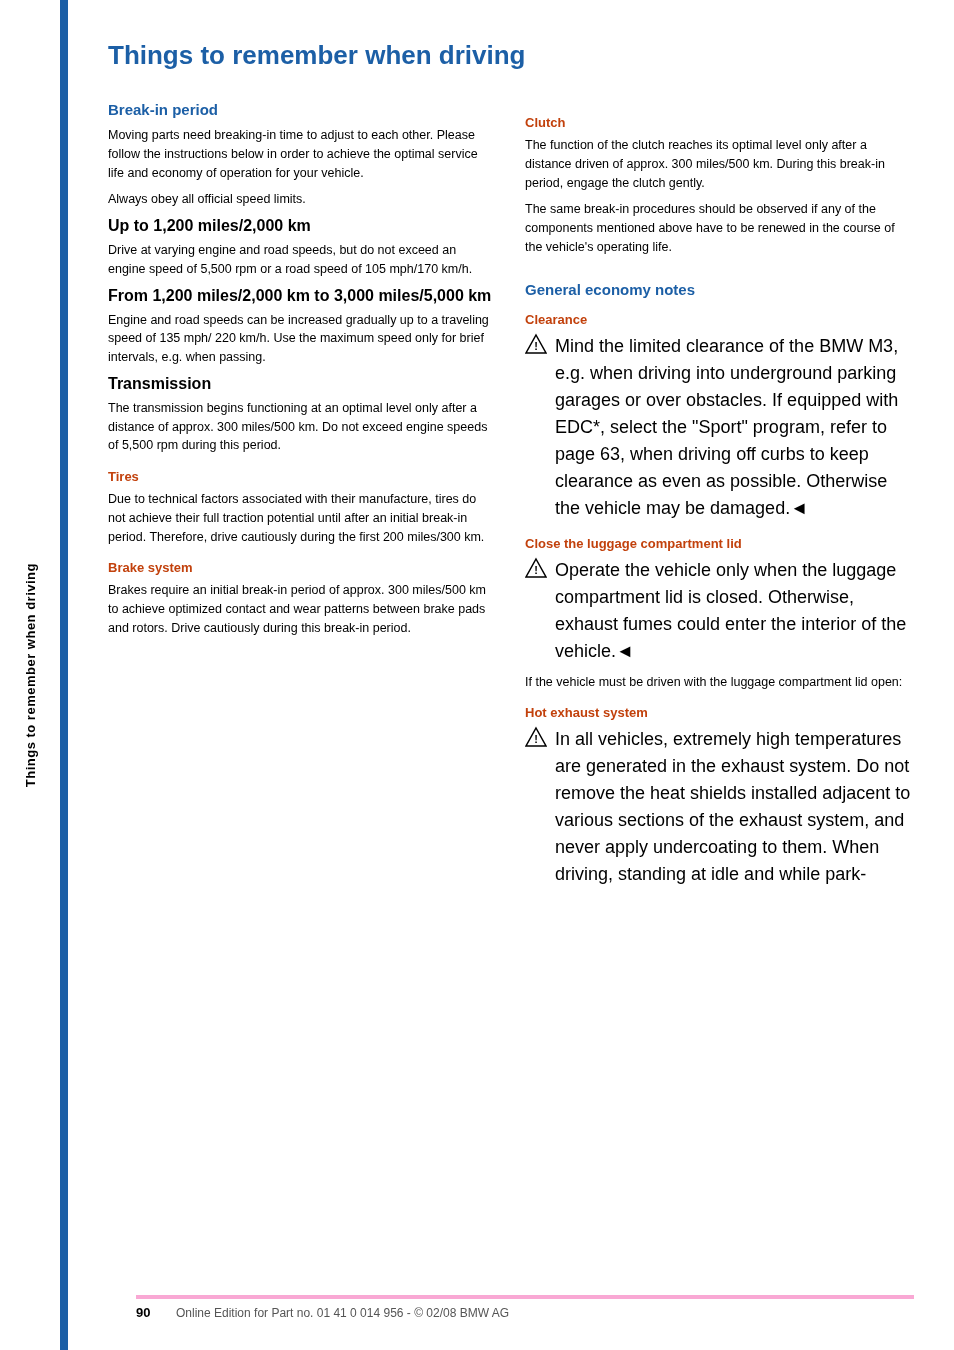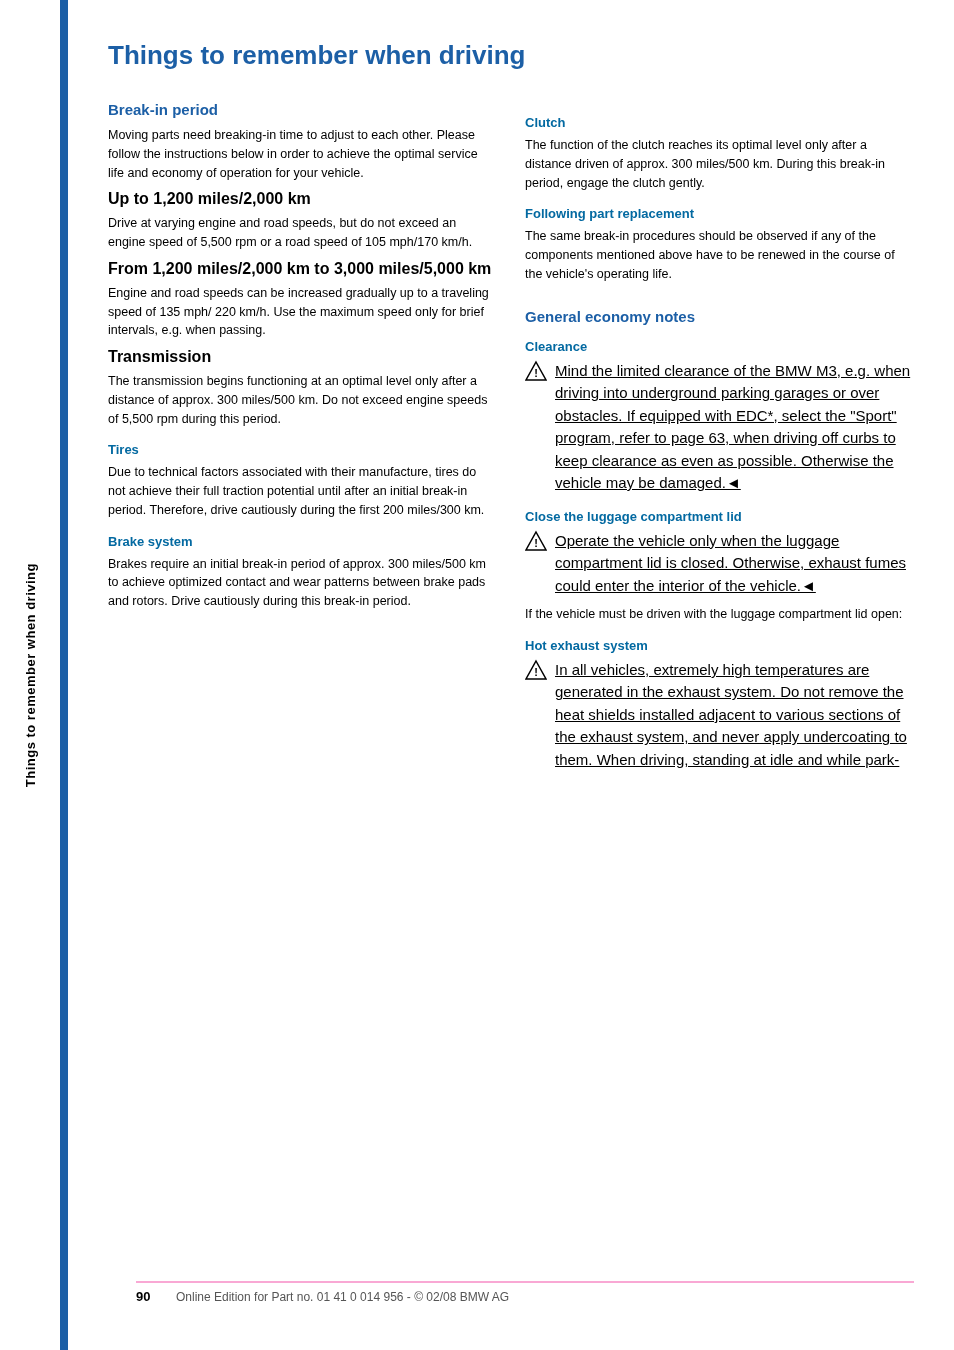--- a/index.html
+++ b/index.html
@@ -87,21 +87,21 @@
       margin-top: 18px;
     }
 
     .section-heading:first-child {
       margin-top: 0;
     }
 
     .subsection-heading {
       font-size: 13px;
       font-weight: bold;
-      color: #0369a1;
+      color: #c2410c;
       margin-bottom: 6px;
       margin-top: 14px;
     }
 
     .subsection-heading-black {
       font-size: 16px;
       font-weight: bold;
       color: #000;
       margin-bottom: 6px;
     }
@@ -115,48 +115,47 @@
 
     
     .warning-block {
       display: flex;
       gap: 8px;
       margin-bottom: 8px;
       align-items: flex-start;
     }
 
     .warning-text {
-      font-size: 15px;
+      font-size: 18px;
       line-height: 1.5;
       flex: 1;
-      text-decoration: underline;
     }
 
     
     ol {
       margin-left: 18px;
       margin-bottom: 8px;
     }
 
     ol li {
       font-size: 12.5px;
       line-height: 1.5;
       margin-bottom: 4px;
     }
 
     
     .footer {
       position: absolute;
-      bottom: 46px;
+      bottom: 30px;
       left: 68px;
       right: 40px;
       display: flex;
       align-items: center;
       gap: 0;
-      border-top: 2px solid #f9a8d4;
+      border-top: 4px solid #f9a8d4;
       padding-top: 6px;
     }
 
     .footer-page {
       font-size: 13px;
       font-weight: bold;
       margin-right: 10px;
       min-width: 30px;
     }
 
@@ -187,20 +186,21 @@
     <h1 class="page-title">Things to remember when driving</h1>
 
     <div class="columns">
 
       <div class="col-left">
 
         <div class="section-heading">Break-in period</div>
 
         <p>Moving parts need breaking-in time to adjust to each other. Please follow the instructions below in order to achieve the optimal service life and economy of operation for your vehicle.</p>
 
+        <p>Always obey all official speed limits.</p>
 
         <div class="subsection-heading-black">Up to 1,200 miles/2,000 km</div>
         <p>Drive at varying engine and road speeds, but do not exceed an engine speed of 5,500 rpm or a road speed of 105 mph/170 km/h.</p>
 
         <div class="subsection-heading-black">From 1,200 miles/2,000 km to 3,000 miles/5,000 km</div>
         <p>Engine and road speeds can be increased gradually up to a traveling speed of 135 mph/ 220 km/h. Use the maximum speed only for brief intervals, e.g. when passing.</p>
 
         <div class="subsection-heading-black">Transmission</div>
         <p>The transmission begins functioning at an optimal level only after a distance of approx. 300 miles/500 km. Do not exceed engine speeds of 5,500 rpm during this period.</p>
 
@@ -210,21 +210,20 @@
         <div class="subsection-heading">Brake system</div>
         <p>Brakes require an initial break-in period of approx. 300 miles/500 km to achieve optimized contact and wear patterns between brake pads and rotors. Drive cautiously during this break-in period.</p>
 
       </div>
 
       <div class="col-right">
 
         <div class="subsection-heading">Clutch</div>
         <p>The function of the clutch reaches its optimal level only after a distance driven of approx. 300 miles/500 km. During this break-in period, engage the clutch gently.</p>
 
-        <div class="subsection-heading">Following part replacement</div>
         <p>The same break-in procedures should be observed if any of the components mentioned above have to be renewed in the course of the vehicle's operating life.</p>
 
         <div class="section-heading" style="margin-top:24px;">General economy notes</div>
 
         <div class="subsection-heading">Clearance</div>
         <div class="warning-block">
           <svg class="warning-svg" viewBox="0 0 22 22" xmlns="http://www.w3.org/2000/svg">
             <polygon points="11,2 21,20 1,20" fill="none" stroke="#000" stroke-width="1.5"></polygon>
             <text x="11" y="17" text-anchor="middle" font-size="11" font-weight="bold" fill="#000">!</text>
           </svg>

